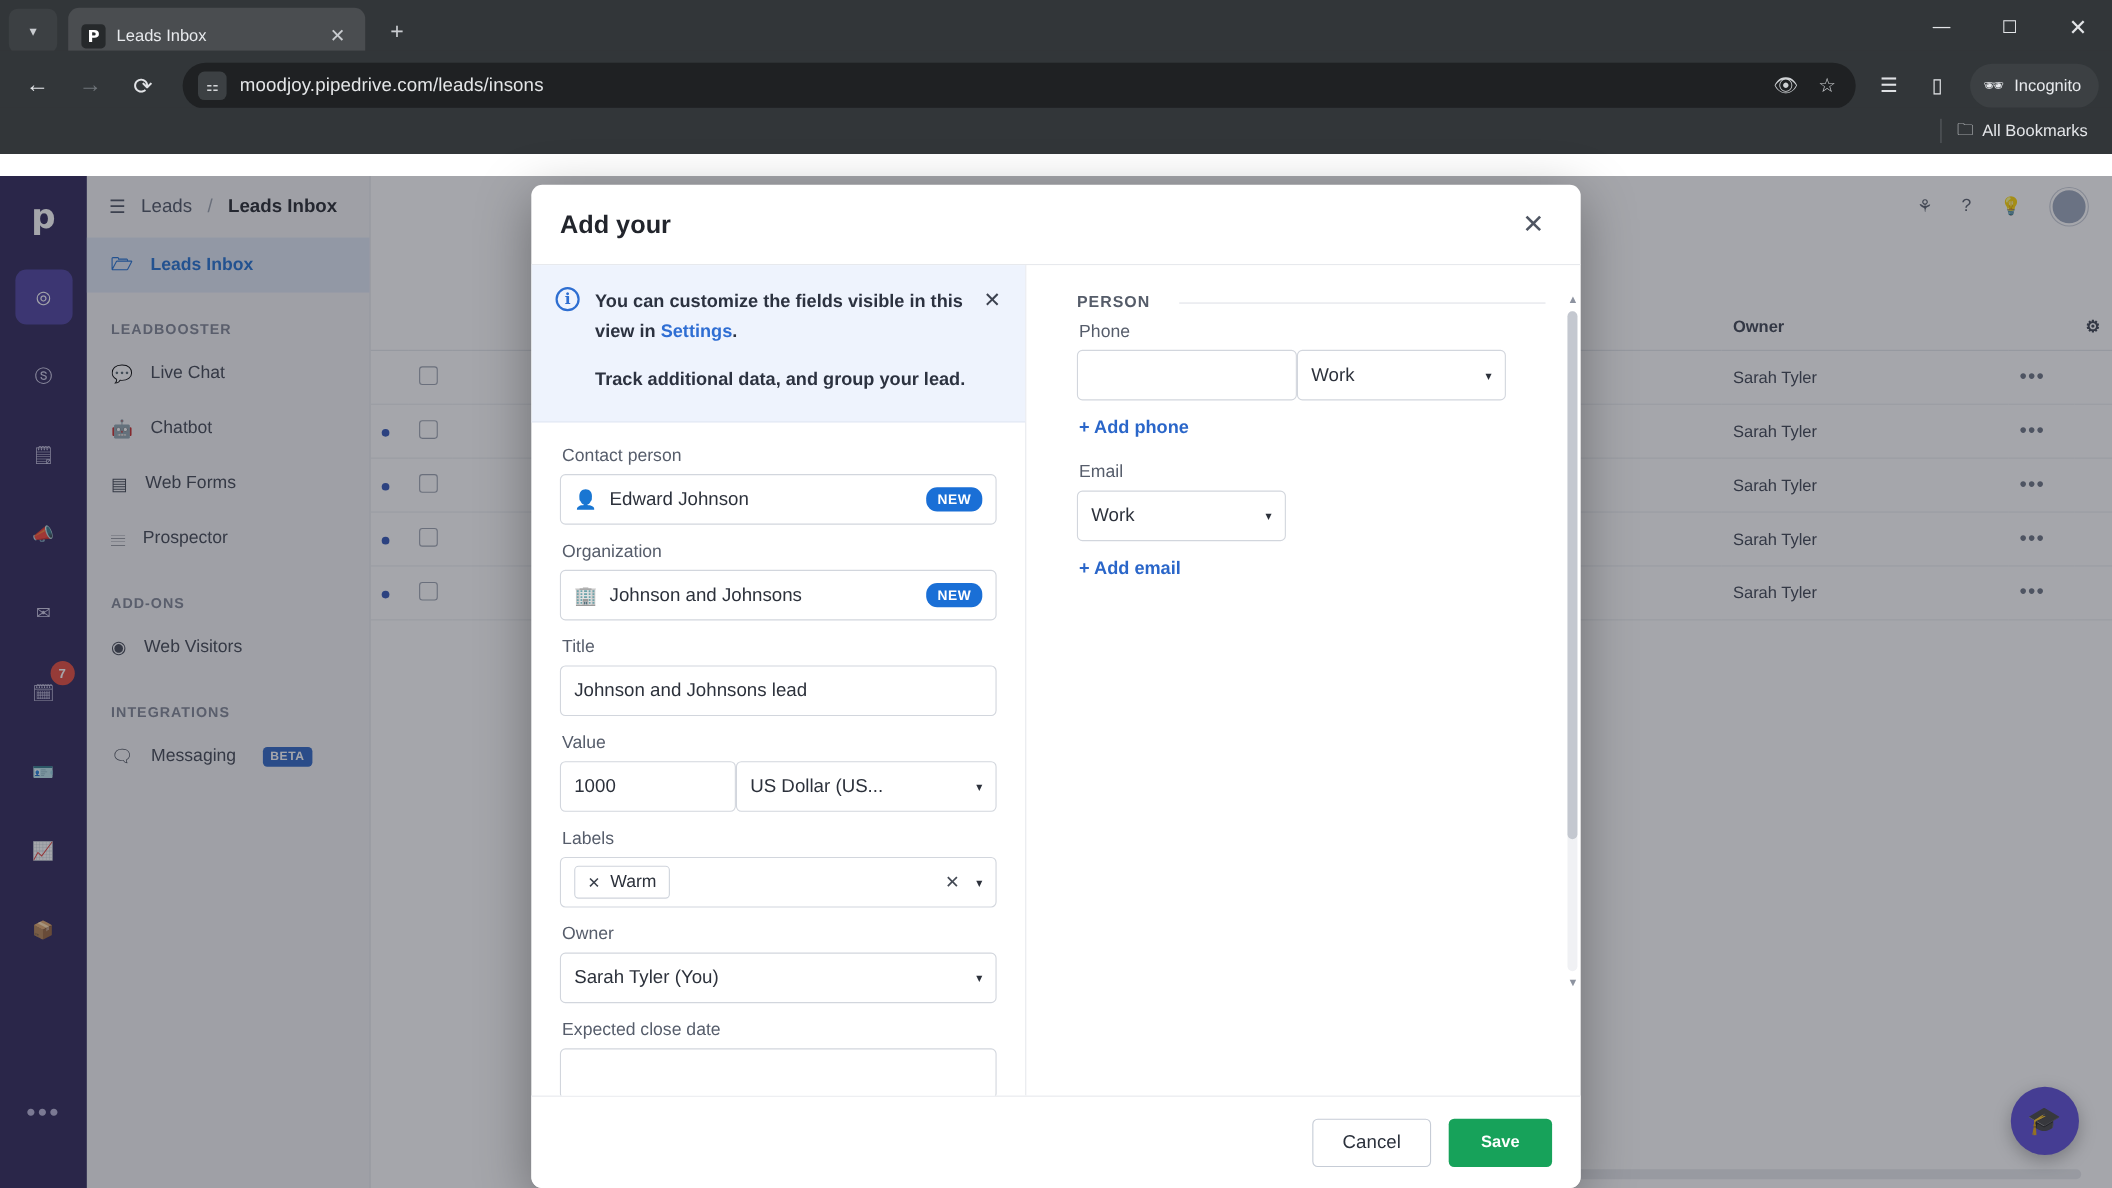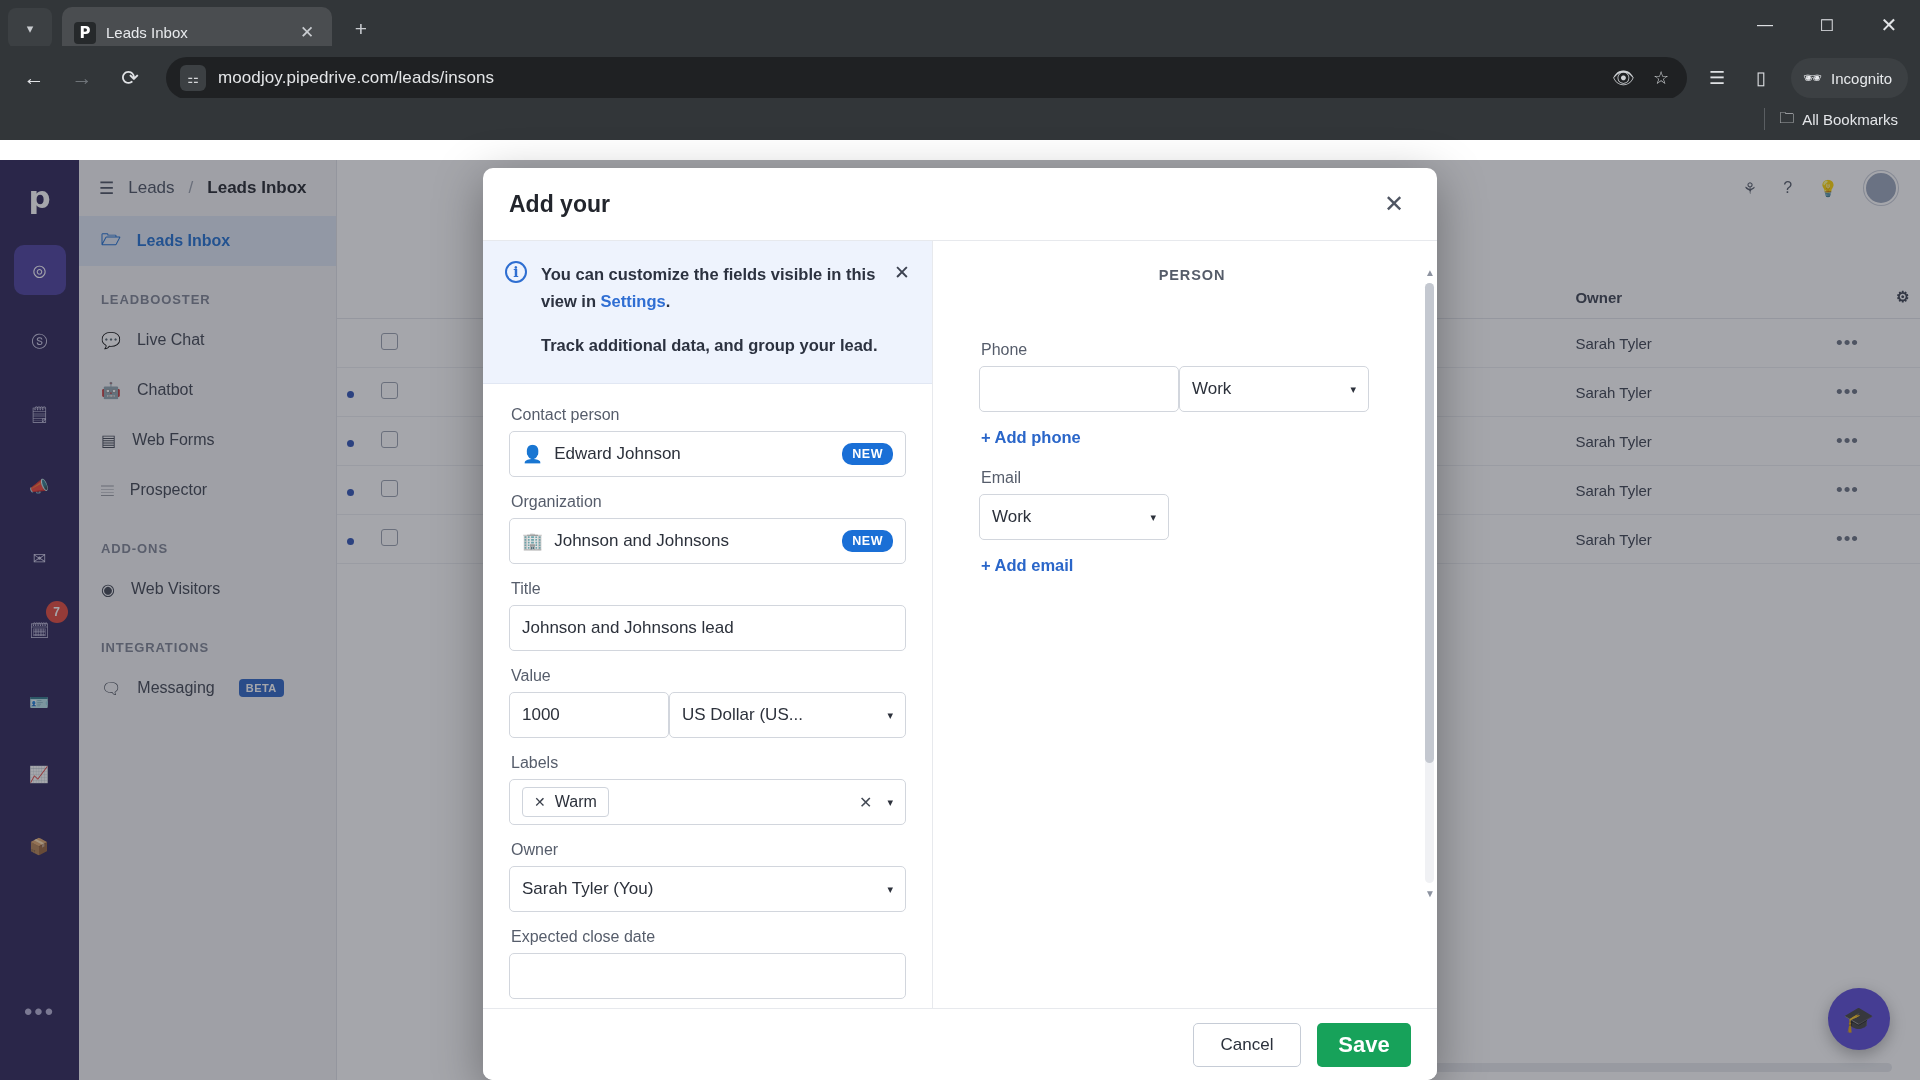--- a/index.html
+++ b/index.html
@@ -205,44 +205,44 @@
     display: flex; align-items: center; padding: 0 12px; font-size: 17px; color: #2c313b;
   }
   .sel .caret { margin-left: auto; color: #2c313b; font-size: 11px; }
   .chip {
     border: 1px solid #cfd4dc; border-radius: 4px; height: 30px; padding: 0 11px;
     display: flex; align-items: center; gap: 9px; font-size: 16px; color: #2c313b;
   }
   .chip-x { font-size: 14px; color: #3b414c; }
   .clear-x { margin-left: auto; color: #444a55; font-size: 16px; padding-right: 4px; }
 
-  .section-head { display: flex; align-items: center; gap: 26px; margin-bottom: 32px; flex-direction: column; }
+  .section-head { display: flex; align-items: center; gap: 26px; margin-bottom: 10px; }
   .section-head .t { font-size: 14.5px; letter-spacing: .9px; color: #555c69; font-weight: bold; }
   .section-head .line { flex: 1; height: 1px; background: #dfe2e8; }
   .addlink { color: #2a66c9; font-weight: bold; font-size: 16.5px; margin: 12px 0 22px 2px; }
 
   .mscroll {
     position: absolute; right: 3px; top: 42px; width: 9px; height: 600px;
   }
   .mscroll .track { position: absolute; inset: 0; background: #f0f1f4; border-radius: 5px; }
   .mscroll .thumb { position: absolute; left: 0; top: 0; width: 9px; height: 480px;
     background: #c4c8d0; border-radius: 5px; }
   .mscroll .arrow { position: absolute; left: 0; color: #8d93a0; font-size: 10px; text-align: center; width: 9px; }
 
   .modal-foot {
-    height: 72px; border-top: 1px solid #e7e9ed; display: flex; align-items: center;
+    height: 84px; border-top: 1px solid #e7e9ed; display: flex; align-items: center;
     justify-content: flex-end; gap: 16px; padding: 0 26px; flex: none; background: #fff;
   }
   .btn-secondary {
     height: 44px; min-width: 108px; border: 1px solid #c6ccd6; border-radius: 5px; background: #fff;
     color: #2b313c; font-size: 17px; display: flex; align-items: center; justify-content: center;
   }
   .btn-primary {
     height: 44px; min-width: 94px; border-radius: 5px; background: #17a25a;
-    color: #fff; font-size: 22px; font-weight: bold;
+    color: #fff; font-size: 15px; font-weight: bold;
     display: flex; align-items: center; justify-content: center;
   }
 
   .fab {
     position: absolute; right: 30px; bottom: 30px; width: 62px; height: 62px; border-radius: 50%;
     background: #5b4bd6; display: flex; align-items: center; justify-content: center;
     box-shadow: 0 5px 16px rgba(0,0,0,.3); color: #fff; font-size: 25px;
   }
   .hbar {
     position: absolute; left: 420px; right: 28px; bottom: 8px; height: 9px;

